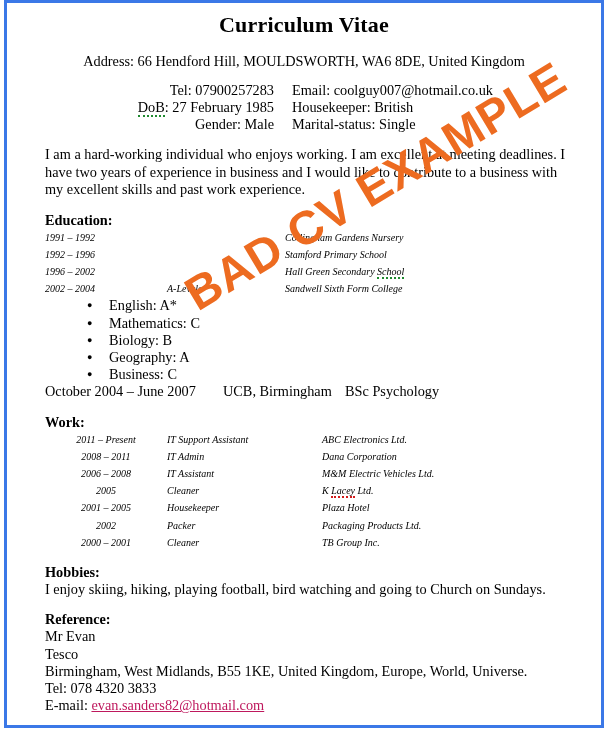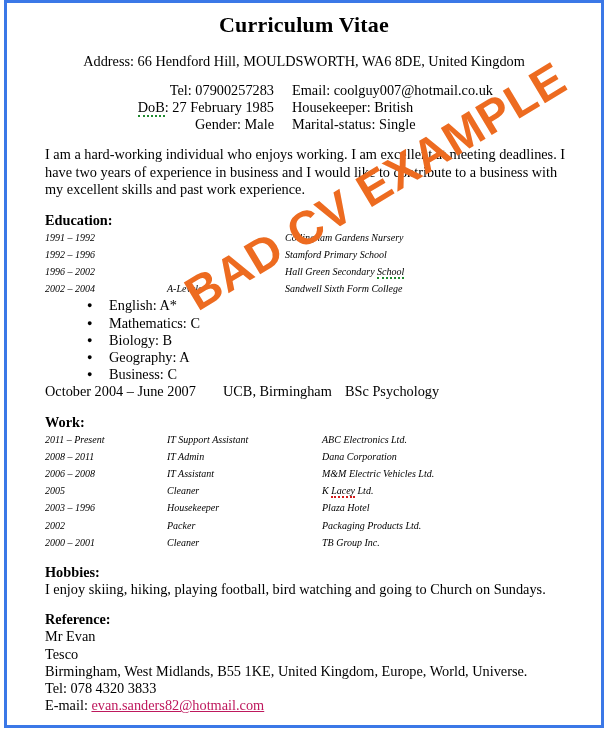--- a/index.html
+++ b/index.html
@@ -118,21 +118,21 @@
     line-height: 19px;
   }
   .uni-row {
     font-size: 14.3px;
     line-height: 17.2px;
     display: flex;
     white-space: nowrap;
   }
   .uni-years { width: 178px; flex: none; }
   .uni-place { width: 122px; flex: none; }
-  .work-years { width: 122px; flex: none; }
+  .work-years { width: 122px; flex: none; text-align: center; }
   .work-role { width: 155px; flex: none; }
   .work-company { flex: none; }
   .ref-line {
     font-size: 14.3px;
     line-height: 17.2px;
   }
   .email-link {
     color: #be185d;
     text-decoration: underline;
   }
@@ -236,21 +236,21 @@
           <span class="work-years">2006 – 2008</span>
           <span class="work-role">IT Assistant</span>
           <span class="work-company">M&amp;M Electric Vehicles Ltd.</span>
         </div>
         <div class="work-row">
           <span class="work-years">2005</span>
           <span class="work-role">Cleaner</span>
           <span class="work-company"><span>K </span><span class="spell-underline">Lacey</span><span> Ltd.</span></span>
         </div>
         <div class="work-row">
-          <span class="work-years">2003 – 1996</span>
+          <span class="work-years">2001 – 2005</span>
           <span class="work-role">Housekeeper</span>
           <span class="work-company">Plaza Hotel</span>
         </div>
         <div class="work-row">
           <span class="work-years">2002</span>
           <span class="work-role">Packer</span>
           <span class="work-company">Packaging Products Ltd.</span>
         </div>
         <div class="work-row">
           <span class="work-years">2000 – 2001</span>

